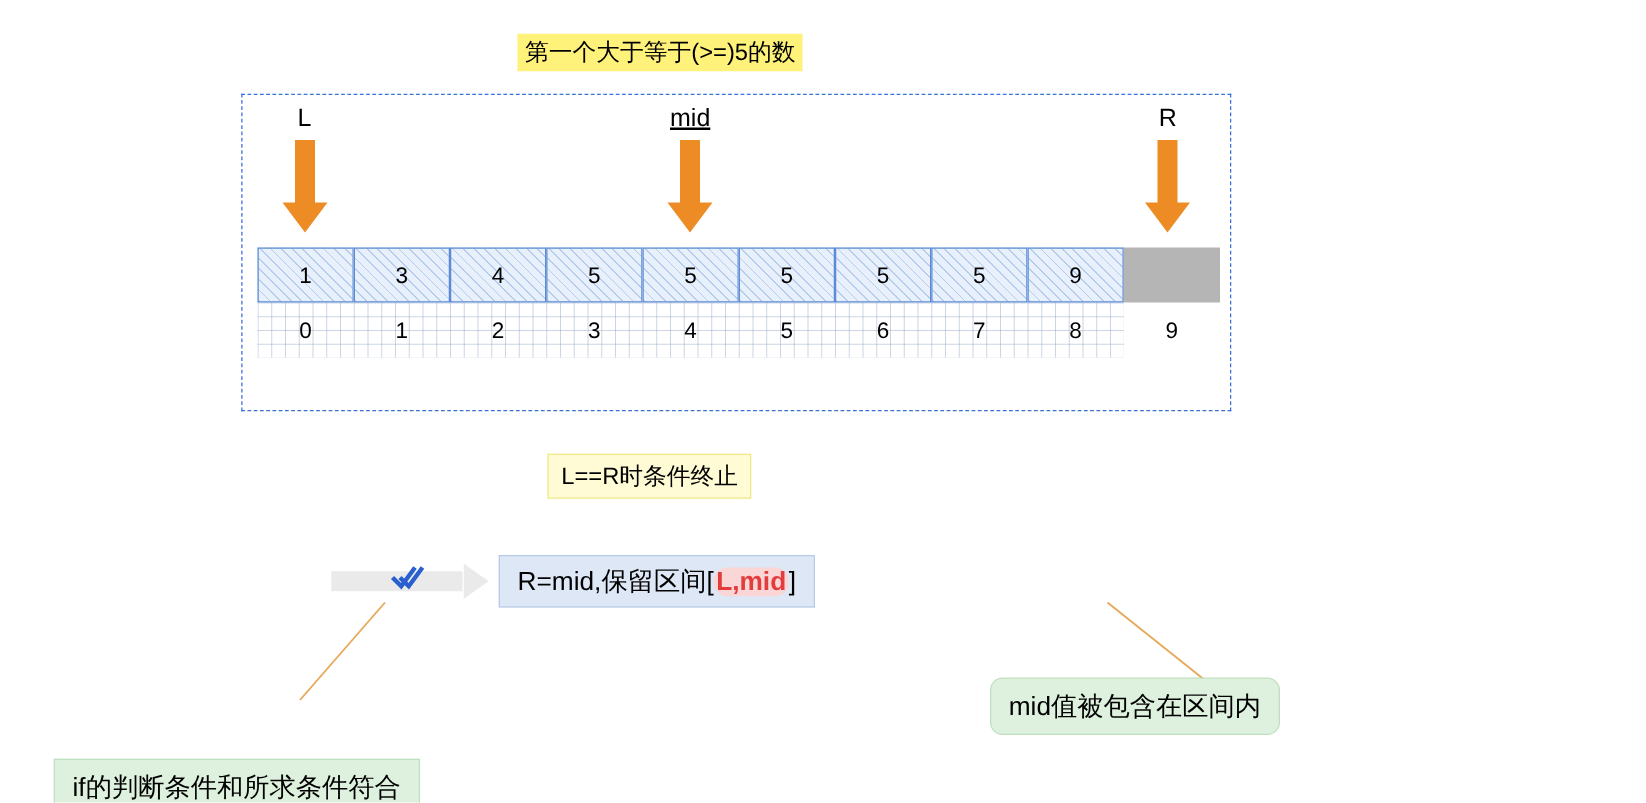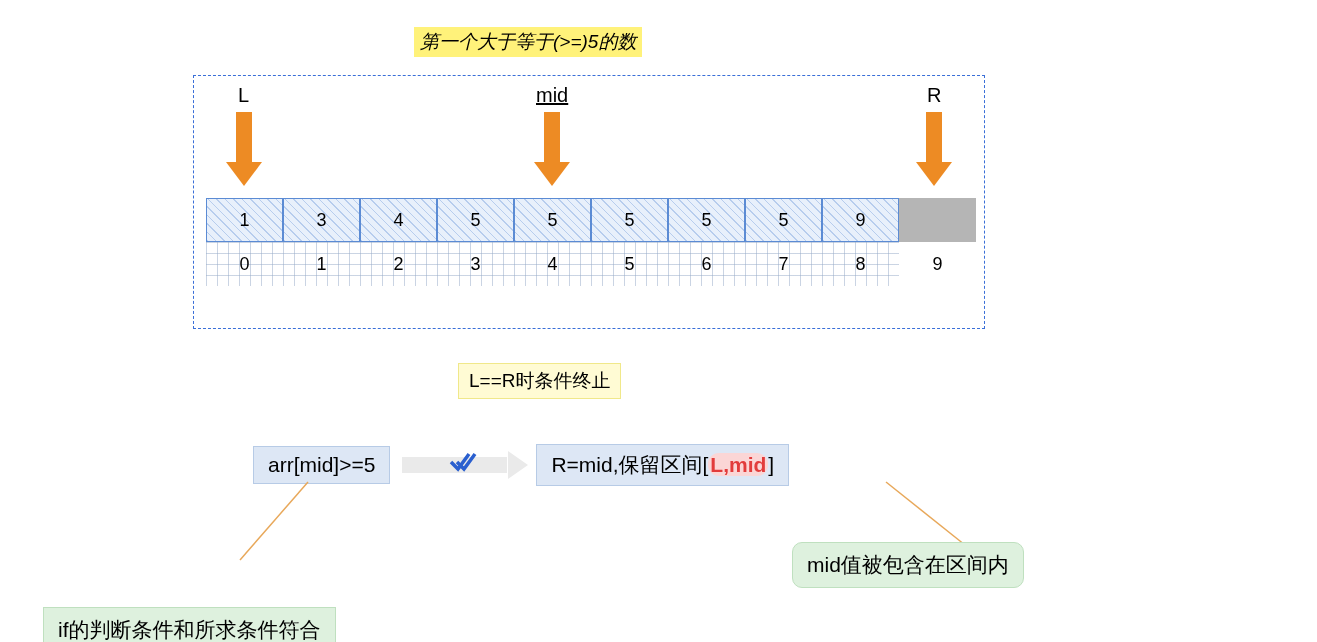--- a/index.html
+++ b/index.html
@@ -12,21 +12,20 @@
     background: #fff;
     position: relative;
   }
   .title-box {
     position: absolute;
     left: 414px;
     top: 27px;
     background: #fff27a;
     padding: 2px 6px;
     font-size: 19px;
-    font-style: italic;
   }
   .dashed-container {
     position: absolute;
     left: 193px;
     top: 75px;
     width: 792px;
     height: 254px;
     border: 1px dashed #3a6fd8;
   }
   .ptr-label {
@@ -113,21 +112,20 @@
     font-size: 18px;
   }
   .stop-box {
     position: absolute;
     left: 438px;
     top: 363px;
     background: #fffbd4;
     padding: 4px 10px;
     font-size: 19px;
     border: 1px solid #f0e88a;
-    margin-left: 20px;
   }
   .flow-area {
     position: absolute;
     left: 253px;
     top: 444px;
     display: flex;
     align-items: center;
   }
   .blue-box {
     background: #dde7f5;
@@ -238,21 +236,20 @@
     <div class="idx">6</div>
     <div class="idx">7</div>
     <div class="idx">8</div>
     <div class="idx">9</div>
   </div>
 </div>
 
 <div class="stop-box">L==R时条件终止</div>
 
 <div class="flow-area">
-  <div class="blue-box">arr[mid]&gt;=5</div>
   <div class="arrow-right">
     <span class="check">
       <svg width="28" height="22" viewBox="0 0 28 22">
         <path d="M2 12 L9 19 L20 4" stroke="#2a5fcf" stroke-width="3.5" fill="none"></path>
         <path d="M8 12 L15 19 L26 4" stroke="#2a5fcf" stroke-width="3.5" fill="none"></path>
       </svg>
     </span>
   </div>
   <div class="blue-box">
     <span>R=mid,保留区间[</span><span class="red pink-bg">L,mid</span><span>]</span>

